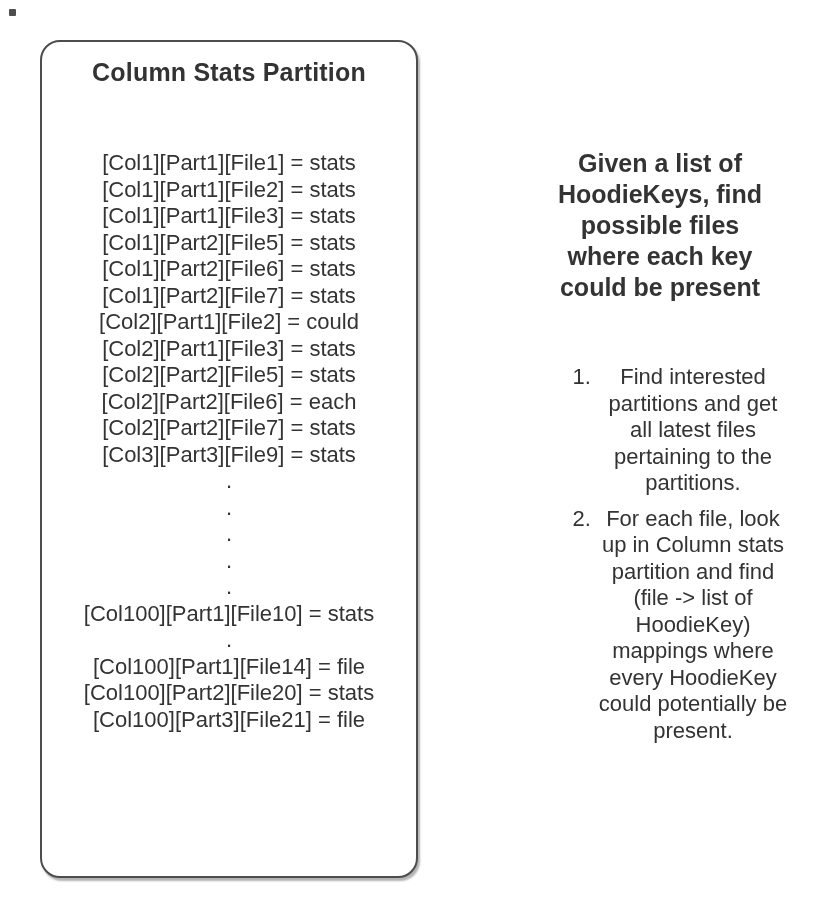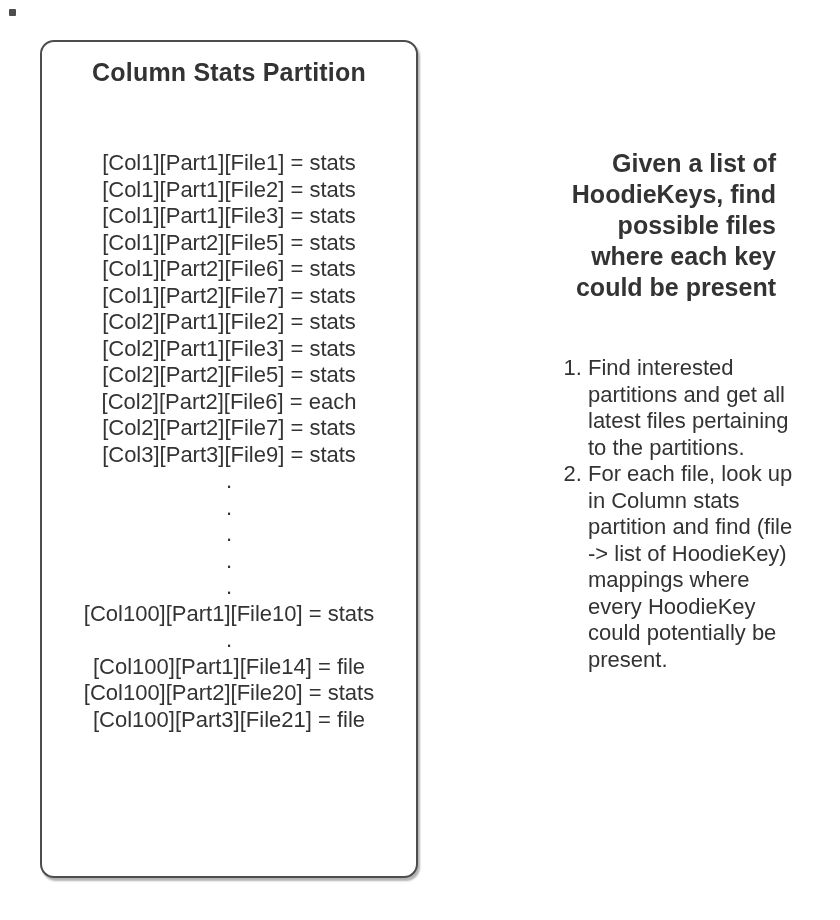--- a/index.html
+++ b/index.html
@@ -35,21 +35,21 @@
     border-radius: 1px;
   }
   .stats-box {
     position: absolute;
     left: 40px;
     top: 40px;
     width: 378px;
     height: 838px;
     background: var(--bg-color);
     border: 2px solid var(--border-color);
-    border-radius: 14px;
+    border-radius: 20px;
     box-shadow: 2px 3px 2px rgba(0, 0, 0, 0.3);
   }
   .box-title {
     margin-top: 14px;
     text-align: center;
     font-size: 25px;
     font-weight: bold;
     line-height: 32px;
     letter-spacing: 0.2px;
   }
@@ -63,58 +63,59 @@
     line-height: 26.5px;
   }
   .stat-line {
     white-space: pre;
   }
   .side-heading {
     position: absolute;
     left: 544px;
     top: 148px;
     width: 232px;
-    text-align: right;
+    text-align: center;
     font-size: 25px;
     font-weight: bold;
     line-height: 31px;
   }
   .steps {
     position: absolute;
     left: 566px;
     top: 355px;
     width: 232px;
     margin: 0;
     padding: 0 0 0 22px;
     font-size: 22px;
     line-height: 26.5px;
     list-style: decimal outside;
   }
   .steps li {
-    margin: 0;
+    margin: 9px;
     padding: 0;
+    text-align: center;
   }
 </style>
 </head>
 <body>
 
 <div class="canvas">
 
   <div class="edge-mark"></div>
 
   <div class="stats-box">
     <div class="box-title">Column Stats Partition</div>
     <div class="stats-lines">
         <div class="stat-line">[Col1][Part1][File1] = stats</div>
         <div class="stat-line">[Col1][Part1][File2] = stats</div>
         <div class="stat-line">[Col1][Part1][File3] = stats</div>
         <div class="stat-line">[Col1][Part2][File5] = stats</div>
         <div class="stat-line">[Col1][Part2][File6] = stats</div>
         <div class="stat-line">[Col1][Part2][File7] = stats</div>
-        <div class="stat-line">[Col2][Part1][File2] = stats</div>
+        <div class="stat-line">[Col2][Part1][File2] = could</div>
         <div class="stat-line">[Col2][Part1][File3] = stats</div>
         <div class="stat-line">[Col2][Part2][File5] = stats</div>
         <div class="stat-line">[Col2][Part2][File6] = each</div>
         <div class="stat-line">[Col2][Part2][File7] = stats</div>
         <div class="stat-line">[Col3][Part3][File9] = stats</div>
         <div class="stat-line">.</div>
         <div class="stat-line">.</div>
         <div class="stat-line">.</div>
         <div class="stat-line">.</div>
         <div class="stat-line">.</div>

